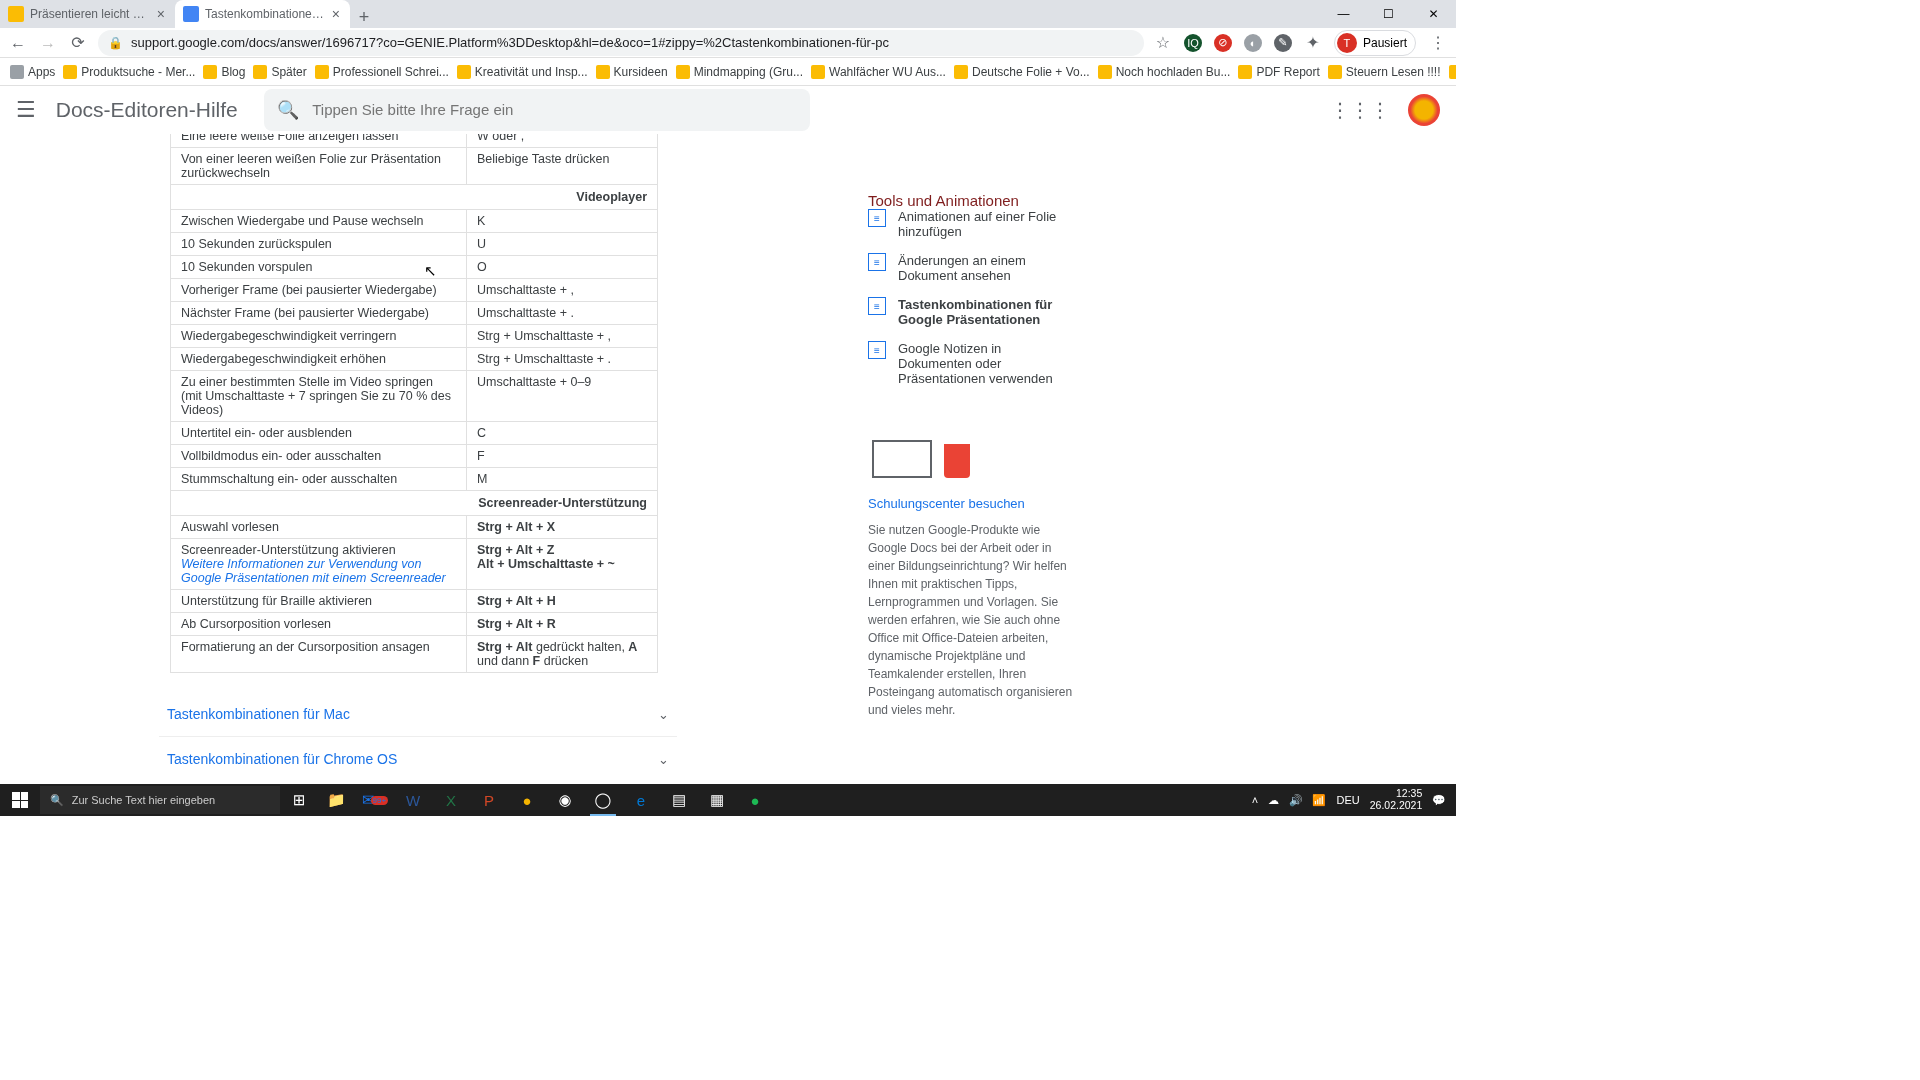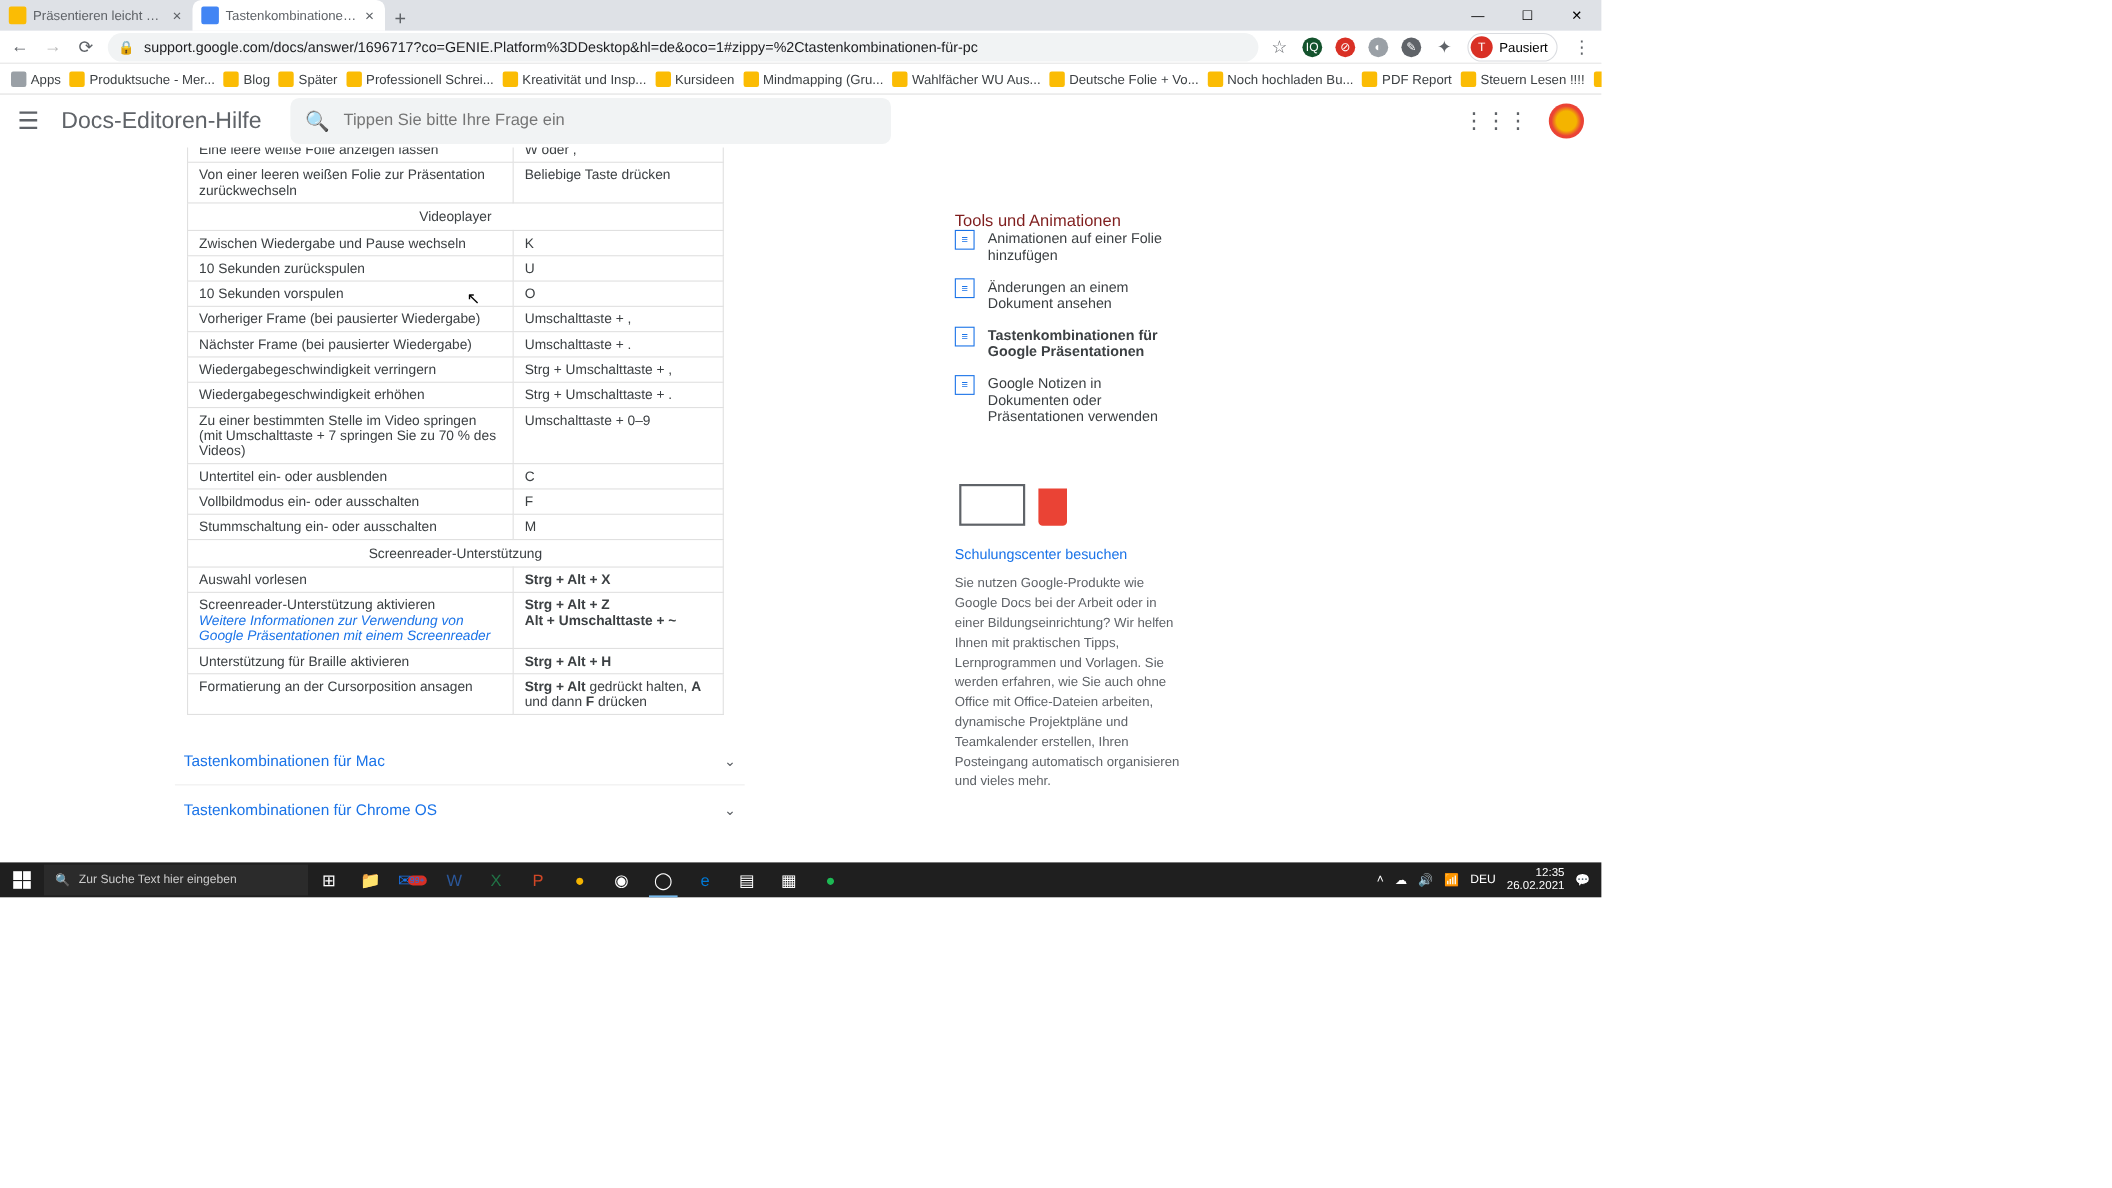--- a/index.html
+++ b/index.html
@@ -45,21 +45,21 @@
 .avatar { width:32px; height:32px; border-radius:50%; background: radial-gradient(#f4b400 40%, #ea4335 60%); }
 
 
 .content { display:flex; position:absolute; top:134px; left:0; right:0; bottom:24px; }
 .main { width: 740px; margin-left: 100px; overflow:hidden; }
 .aside { width: 210px; margin-left: 28px; }
 
 table.short { width: 488px; border-collapse: collapse; border: 1px solid #e0e0e0; font-size: 12.5px; color: #3c4043; margin-left: 70px; padding-left: 11px; }
 table.short td { border: 1px solid #e0e0e0; padding: 4px 10px; vertical-align: top; }
 table.short td:first-child { width: 296px; }
-table.short th { text-align:center; padding: 5px 10px; font-weight: normal; border: 1px solid #e0e0e0; background:#fff; }
+table.short th { text-align:right; padding: 5px 10px; font-weight: bold; border: 1px solid #e0e0e0; background:#fff; }
 .link { color:#1a73e8; font-style:italic; }
 
 .accordion { margin: 18px 0 0 58px; width: 520px; border: 1px solid transparent; }
 .acc-row { display:flex; justify-content:space-between; align-items:center; padding: 14px 8px; color:#1a73e8; font-size:14px; border-bottom:1px solid #eee; }
 .acc-row:last-child { border-bottom:none; }
 .chev { color:#5f6368; font-size:13px; }
 
 .aside-title { font-size:15px; color:#7f1d1d; margin-bottom: 0; margin-top: 58px; }
 .aside-link { display:flex; gap:12px; align-items:flex-start; margin-bottom:14px; font-size:13px; color:#3c4043; }
 .aside-link.bold { font-weight:bold; }
@@ -274,20 +274,24 @@
           </tr>
       <tr>
         <td><span>Screenreader-Unterstützung aktivieren</span><br><span class="link">Weitere Informationen zur Verwendung von Google Präsentationen mit einem Screenreader</span></td>
         <td><b>Strg + Alt + Z</b><br><b>Alt + Umschalttaste + ~</b></td>
       </tr>
       <tr>
             <td>Unterstützung für Braille aktivieren</td>
             <td><b>Strg + Alt + H</b></td>
           </tr>
       <tr>
+            <td>Ab Cursorposition vorlesen</td>
+            <td><b>Strg + Alt + R</b></td>
+          </tr>
+      <tr>
             <td>Formatierung an der Cursorposition ansagen</td>
             <td><b>Strg + Alt</b> gedrückt halten, <b>A</b> und dann <b>F</b> drücken</td>
           </tr>
     </tbody>
       </table>
 
     <div class="accordion">
       <div class="acc-row">
         <span>Tastenkombinationen für Mac</span>
         <span class="chev">⌄</span>

